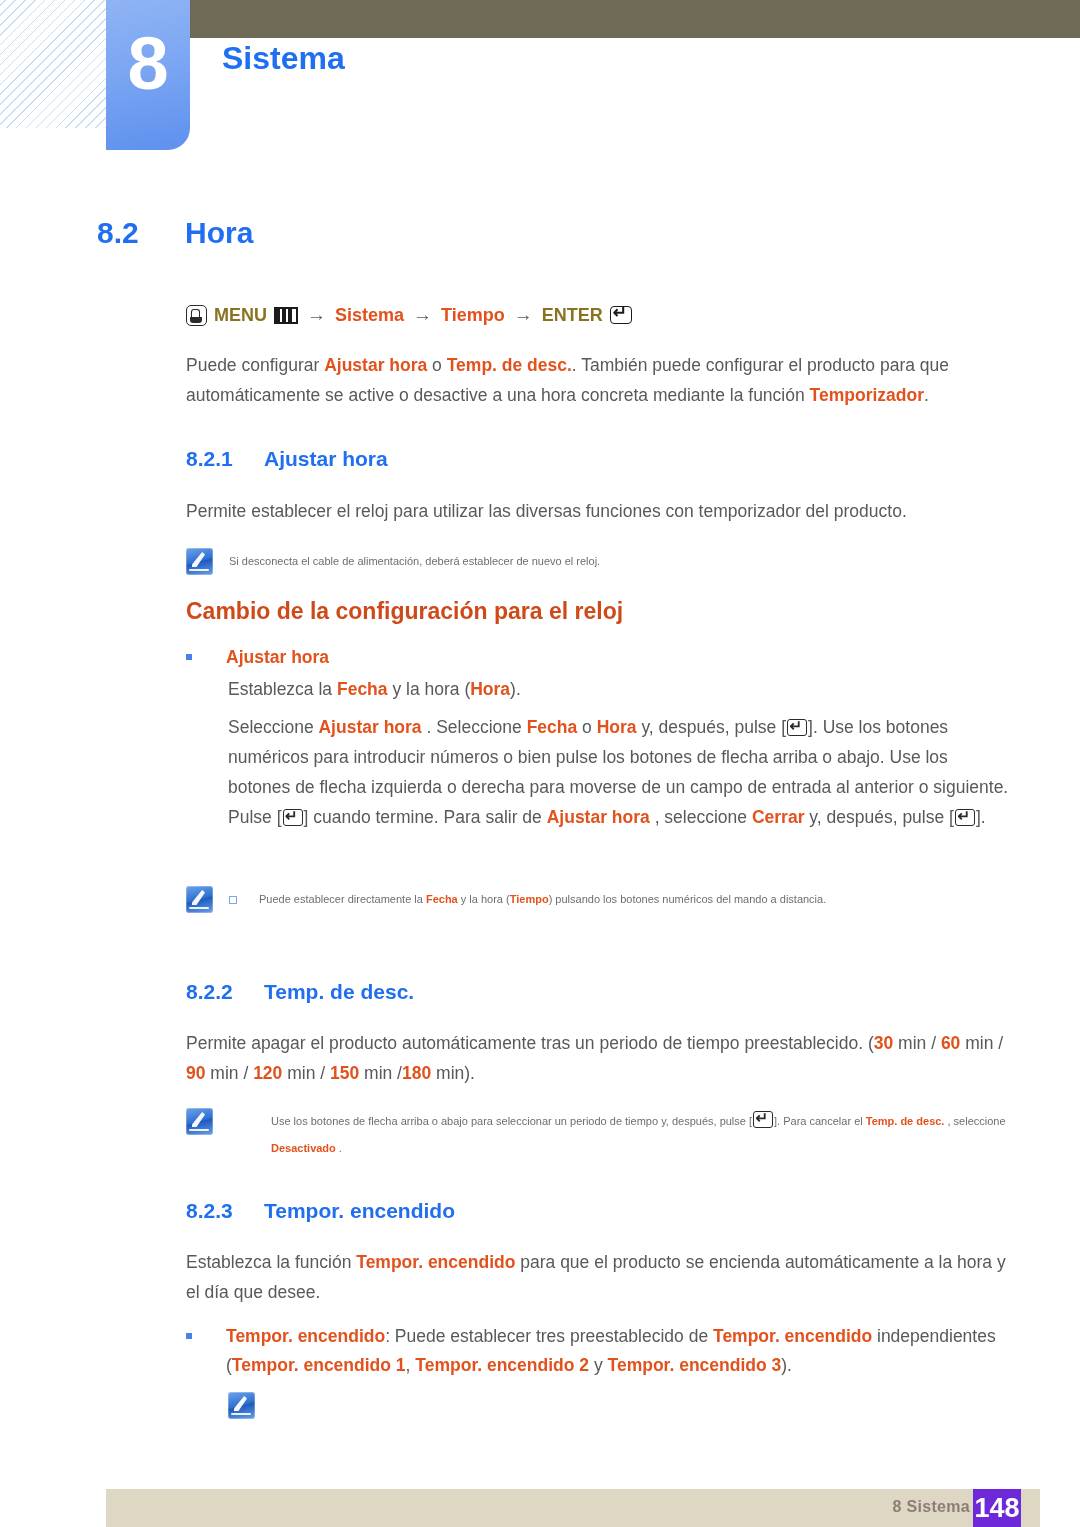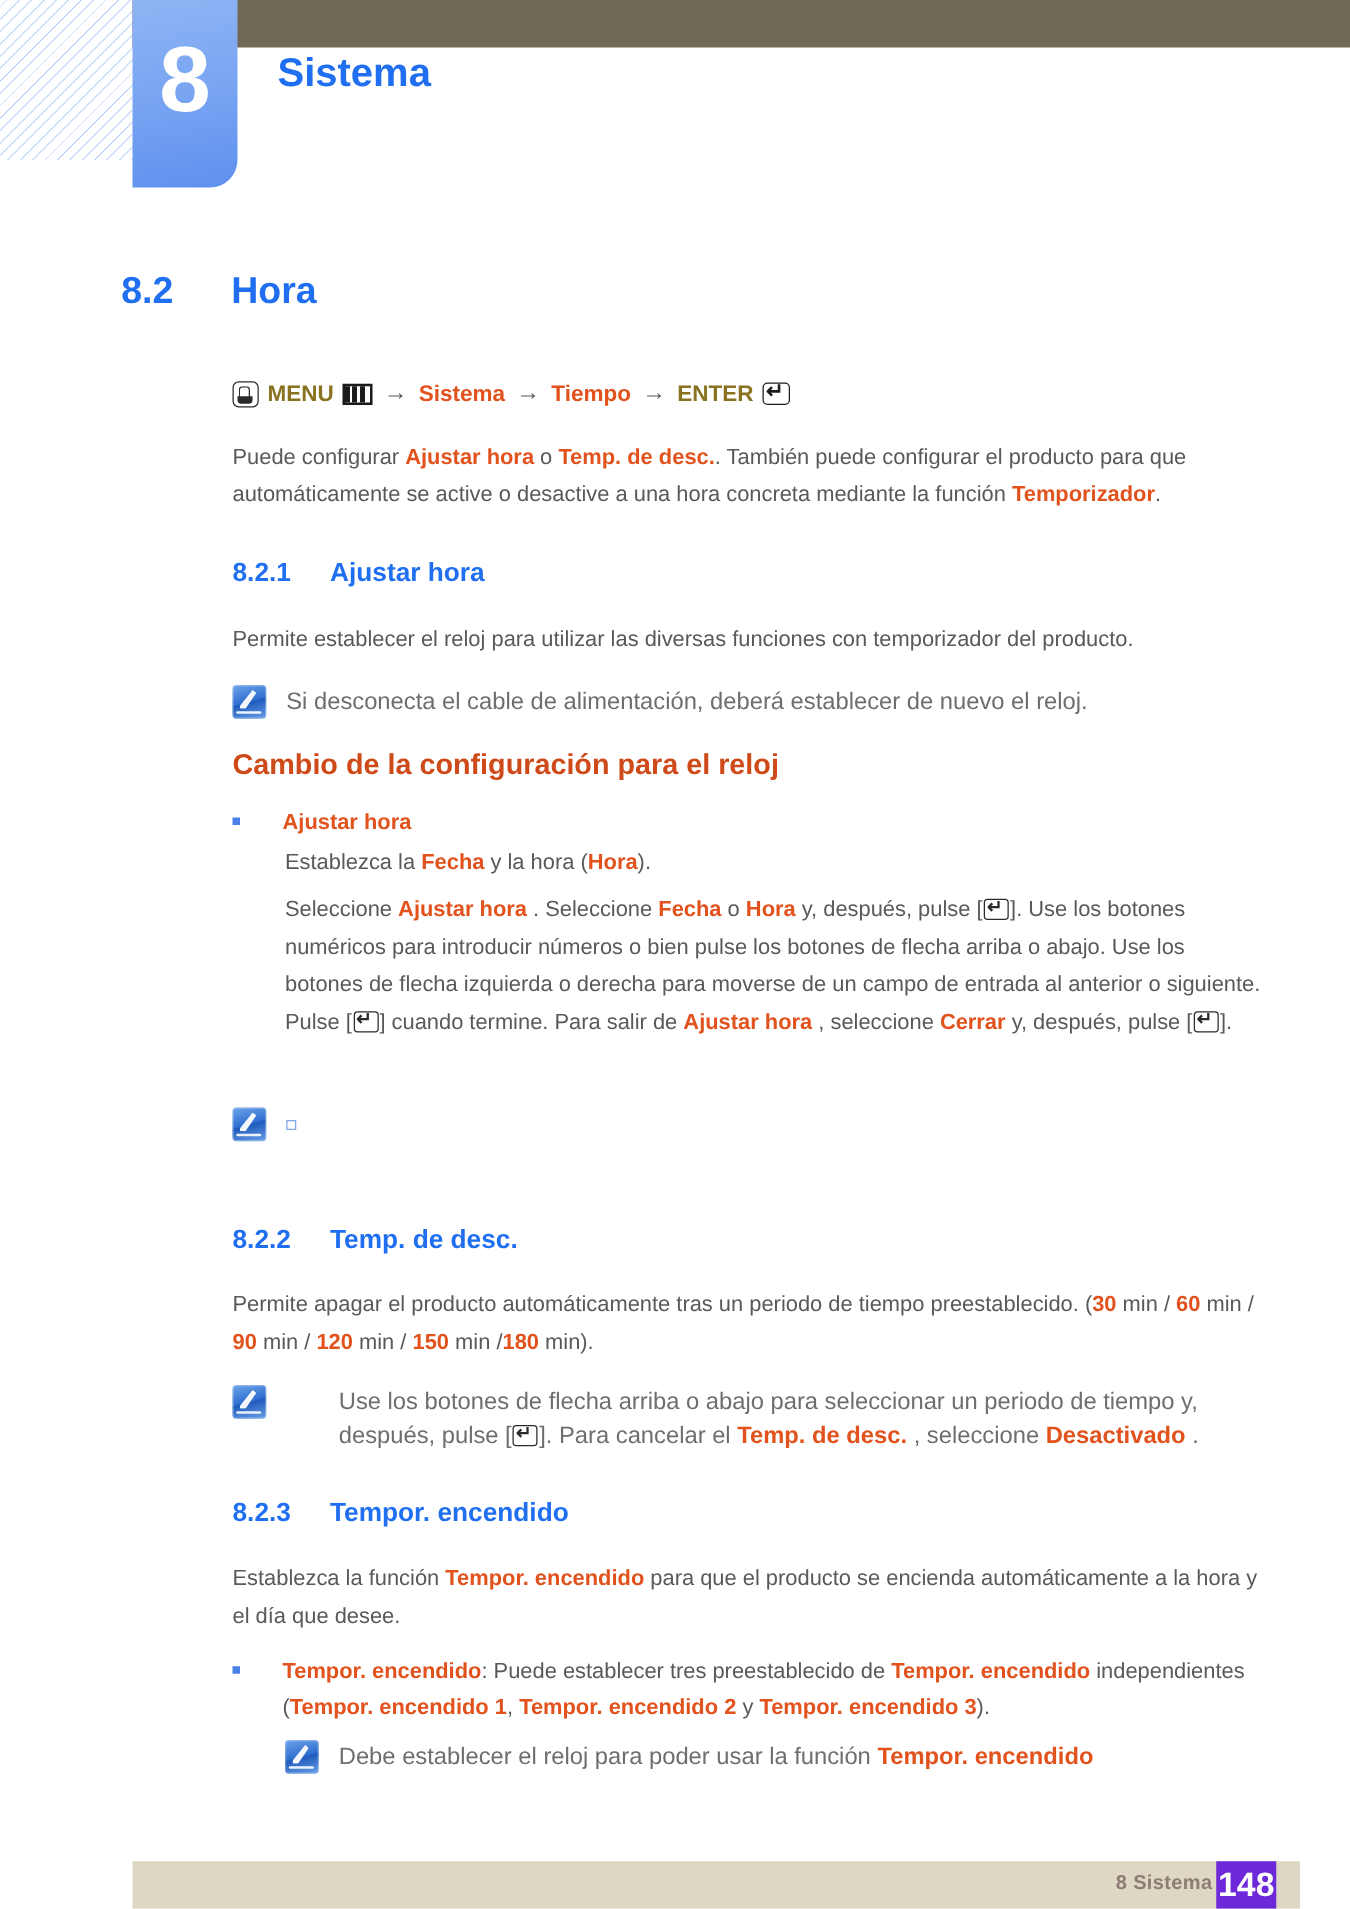--- a/index.html
+++ b/index.html
@@ -145,21 +145,21 @@
     background:#ffffff;
     clip-path:polygon(78% 0%, 100% 16%, 34% 100%, 0% 100%, 0% 84%);
     opacity:.95;
   }
   .note-icon::after {
     content:""; position:absolute; left:3px; bottom:4px;
     width:20px; height:2px; background:#ffffff; opacity:.9;
     border-radius:1px;
   }
   .note-text {
-    font-size:19px; color:#6d6e71; line-height:27px;
+    font-size:11px; color:#6d6e71; line-height:27px;
   }
 
   
   .bullet-row { position:absolute; display:flex; align-items:flex-start; }
   .sq-bullet {
     flex:0 0 auto; width:6px; height:6px; background:#4a80e8;
     margin:11px 34px 0 0;
   }
   .sq-bullet-hollow {
     flex:0 0 auto; width:8px; height:8px;
@@ -248,20 +248,21 @@
   <p class="body"><span>Establezca la </span><span class="hl">Fecha</span><span> y la hora (</span><span class="hl">Hora</span><span>).</span></p>
 </div>
 
 <div class="blk" style="left:228px; top:712px; width:782px;">
   <p class="body"><span>Seleccione </span><span class="hl">Ajustar hora</span><span> . Seleccione </span><span class="hl">Fecha</span><span> o </span><span class="hl">Hora</span><span> y, después, pulse [</span><span class="key"></span><span>]. Use los botones numéricos para introducir números o bien pulse los botones de flecha arriba o abajo. Use los botones de flecha izquierda o derecha para moverse de un campo de entrada al anterior o siguiente. Pulse [</span><span class="key"></span><span>] cuando termine. Para salir de </span><span class="hl">Ajustar hora</span><span> , seleccione </span><span class="hl">Cerrar</span><span> y, después, pulse [</span><span class="key"></span><span>].</span></p>
 </div>
 
 <div class="note" style="left:186px; top:886px; width:824px;">
   <div class="note-icon"></div>
   <div class="sq-bullet-hollow"></div>
+  <div class="note-text" style="width:720px;"><span>Puede establecer directamente la </span><span class="hl">Fecha</span><span> y la hora (</span><span class="hl">Tiempo</span><span>) pulsando los botones numéricos del mando a distancia.</span></div>
 </div>
 
 <div class="blk h3" style="top:980px;">
   <span class="num">8.2.2</span><span>Temp. de desc.</span>
 </div>
 
 <div class="blk" style="top:1028px;">
   <p class="body"><span>Permite apagar el producto automáticamente tras un periodo de tiempo preestablecido. (</span><span class="hl">30</span><span> min / </span><span class="hl">60</span><span> min / </span><span class="hl">90</span><span> min / </span><span class="hl">120</span><span> min / </span><span class="hl">150</span><span> min /</span><span class="hl">180</span><span> min).</span></p>
 </div>
 
@@ -278,18 +279,17 @@
   <p class="body"><span>Establezca la función </span><span class="hl">Tempor. encendido</span><span> para que el producto se encienda automáticamente a la hora y el día que desee.</span></p>
 </div>
 
 <div class="bullet-row" style="left:186px; top:1322px; width:824px;">
   <div class="sq-bullet"></div>
   <div class="bullet-body" style="width:784px;"><span class="hl">Tempor. encendido</span><span>: Puede establecer tres preestablecido de </span><span class="hl">Tempor. encendido</span><span> independientes (</span><span class="hl">Tempor. encendido 1</span><span>, </span><span class="hl">Tempor. encendido 2</span><span> y </span><span class="hl">Tempor. encendido 3</span><span>).</span></div>
 </div>
 
 <div class="note" style="left:228px; top:1392px; width:782px;">
   <div class="note-icon"></div>
-  <div class="note-text"><span>Debe establecer el reloj para poder usar la función </span><span class="hl">Tempor. encendido</span></div>
 </div>
 
 <div class="footer-bar"></div>
 <div class="footer-text">8 Sistema</div>
 <div class="footer-page">148</div>
 
 </body></html>

